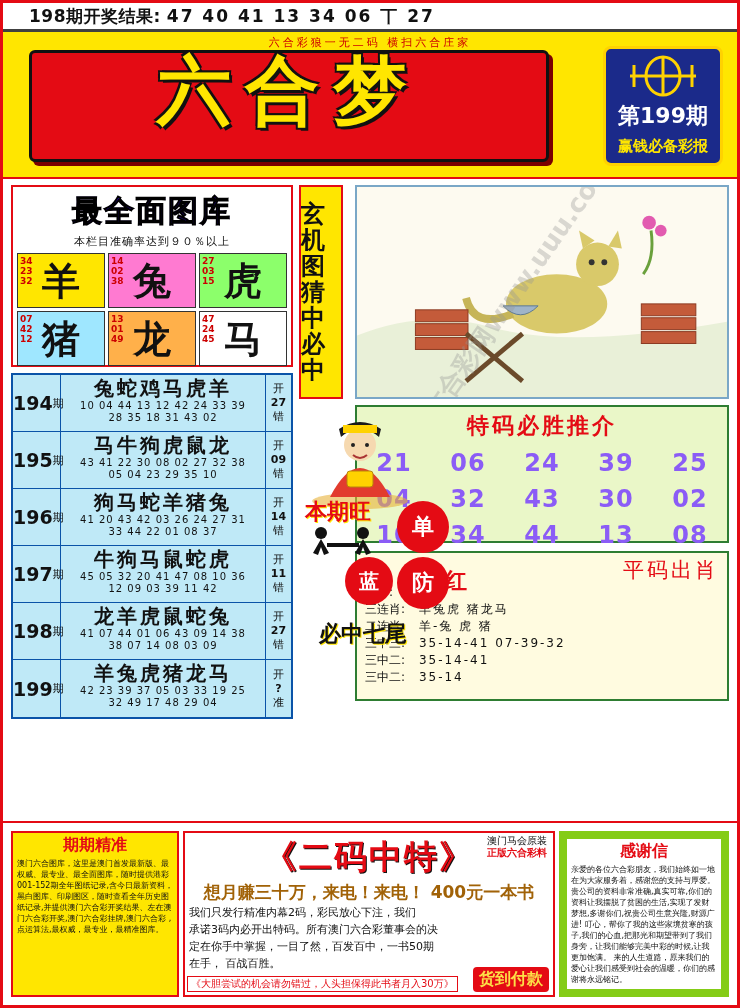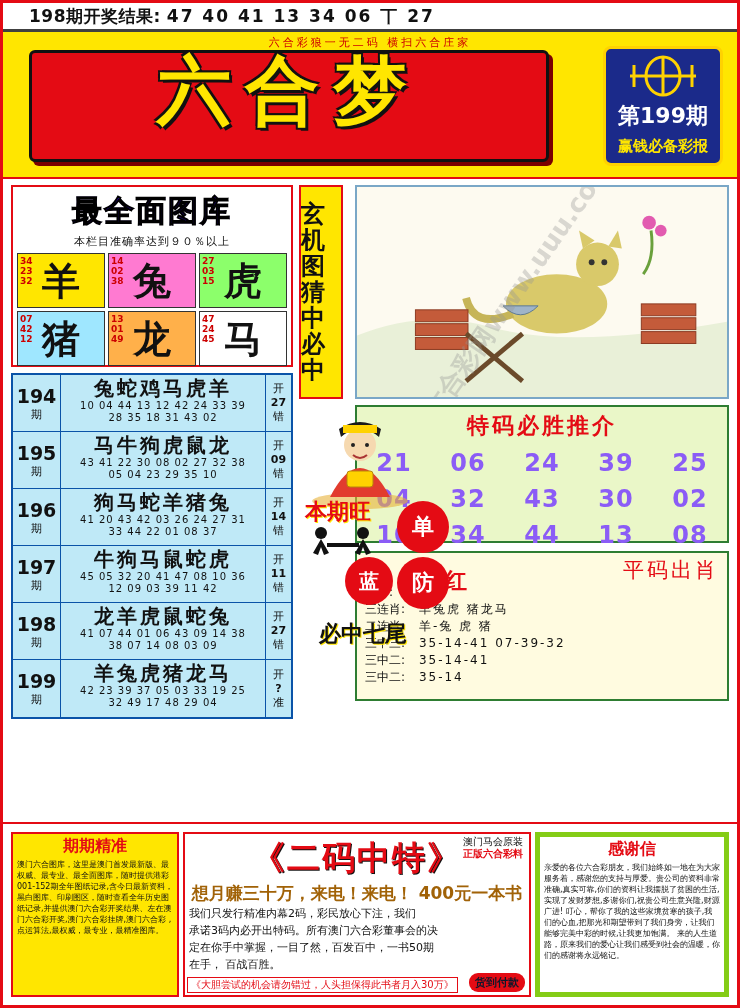--- a/index.html
+++ b/index.html
@@ -130,21 +130,21 @@
   
   .history {
     margin:6px 6px 0 8px;
     border:2px solid #0a53a8;
     background:#bfe9f7;
   }
   .hrow { display:flex; border-bottom:1px solid #0a53a8; height:57px; }
   .hrow:last-child { border-bottom:none; }
   .hissue {
     width:48px; border-right:1px solid #0a53a8;
-    display:flex; flex-direction:column; align-items:center; justify-content:center;
+    display:flex; align-items:center; 
     background:#bfe9f7;
   }
   .hissue .n { font-size:19px; font-weight:bold; color:#111; }
   .hissue .q { font-size:11px; color:#111; }
   .hmain { flex:1; padding:1px 3px 0; }
   .hmain .zodiacs {
     text-align:center; font-size:20px; font-weight:bold; color:#111;
     letter-spacing:3px; line-height:24px;
   }
   .hmain .draws {
@@ -269,25 +269,25 @@
     text-shadow:1px 1px 0 #111;
   }
   .f-mid .t2 { text-align:center; font-size:17px; font-weight:bold; color:#a16207; margin-top:1px;}
   .f-mid .p { font-size:11px; line-height:15px; color:#111; padding:1px 2px; }
   .f-mid .warn {
     display:inline-block; font-size:10px; color:#e40b14; border:1px solid #e40b14;
     padding:0 3px; margin-top:2px;
   }
   .f-mid .pay {
     position:absolute; right:4px; bottom:3px;
-    background:#e40b14; color:#0f172a; font-size:11px; font-weight:bold;
-    padding:2px 6px; border-radius:9px;
+    background:#e40b14; color:#fde047; font-size:16px; font-weight:bold;
+    padding:2px 6px; border-radius:4px;
   }
   .f-right {
-    width:194px; border:5px solid #84cc16; background:#ffffff; padding:2px;
+    width:170px; border:8px solid #84cc16; background:#ffffff; padding:2px;
   }
   .f-right .t { text-align:center; font-size:16px; font-weight:bold; color:#e40b14; }
   .f-right .p { font-size:8px; line-height:11px; color:#111; padding:2px; }
 </style>
 </head>
 <body>
 
 <div class="page">
 
   <div class="topbar">

